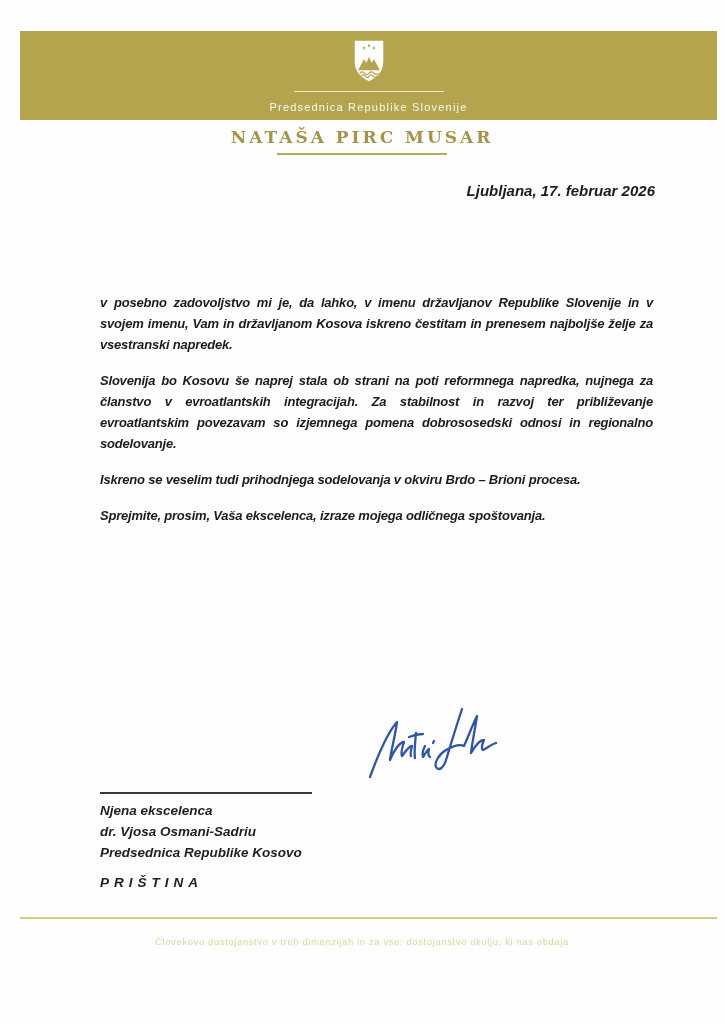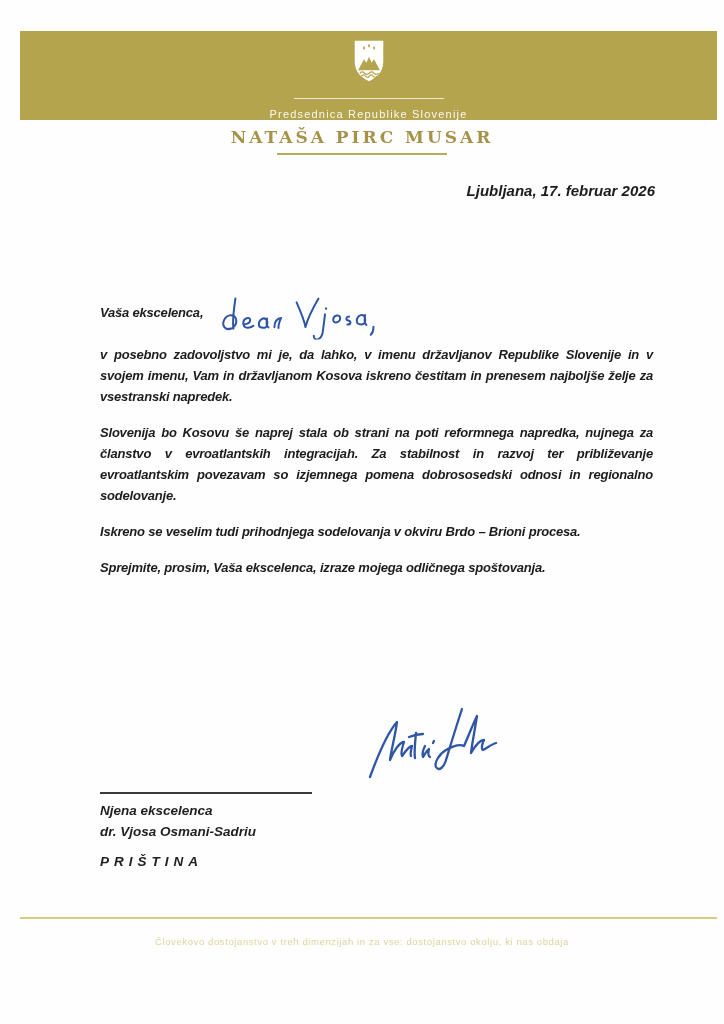--- a/index.html
+++ b/index.html
@@ -5,21 +5,21 @@
   html,body{margin:0;padding:0;background:#e8e8e8;}
   .page{
     position:relative;width:724px;height:1024px;background:#fefefe;
     font-family:"Liberation Sans",sans-serif;overflow:hidden;margin:0 auto;
     box-shadow:0 0 6px rgba(0,0,0,.25);
   }
   
   .band{
     position:absolute;left:20px;top:31px;width:697px;height:89px;
     background:#b5a44e;display:flex;flex-direction:column;align-items:center;
-    justify-content:flex-end;box-sizing:border-box;
+    justify-content:flex-end;padding-bottom:7px;box-sizing:border-box;
   }
   .coa{position:absolute;top:9px;left:50%;transform:translateX(-50%);}
   .band-divider{width:150px;border-top:1px solid rgba(255,255,255,.75);margin-bottom:9px;}
   .band-title{
     color:rgba(255,255,255,.92);font-size:11px;letter-spacing:1.2px;font-weight:400;
   }
   .president-name{
     position:absolute;left:0;right:0;top:127px;text-align:center;
     font-family:"DejaVu Serif","Liberation Serif",serif;font-weight:bold;
     font-size:17px;letter-spacing:3px;color:#a6934a;
@@ -79,55 +79,39 @@
     <div class="band-divider"></div>
     <div class="band-title">Predsednica Republike Slovenije</div>
   </div>
 
   <div class="president-name">NATAŠA PIRC MUSAR</div>
   <div class="name-underline"></div>
 
   <div class="dateline">Ljubljana, 17. februar 2026</div>
 
   <div class="body">
-    <div class="salutation-row">
-      <span class="salutation">Vaša ekscelenca,</span>
-      <svg class="handwriting" width="180" height="52" viewBox="0 0 180 52" role="img" aria-label="dear Vjosa,">
-        <g class="ink" style="stroke-width:2">
-          <path d="M14,38 C8,40 4,35 7,29 C10,23 18,23 19,29 C20,34 15,39 11,38 M19,8 C17,19 15,31 16,38"></path>
-          <path d="M26,33 C26,28 33,26 33,30 C33,34 26,35 26,33 C26,38 31,39 36,36"></path>
-          <path d="M42,37 C40,31 46,27 49,30 C51,32 50,37 48,38 C45,39 42,37 42,37 M50,29 C49,33 49,37 51,38"></path>
-          <path d="M57,38 C57,33 60,29 64,29 C62,33 61,36 61,39"></path>
-          <path d="M80,14 C84,24 87,32 88,39 C91,29 97,19 102,11"></path>
-          <path d="M108,27 C107,33 106,40 105,45 C103,53 96,54 96,48 M109,21 l0.4,0.4"></path>
-          <path d="M116,33 C116,28 123,27 123,31 C123,36 116,37 116,33"></path>
-          <path d="M132,30 C129,30 128,33 131,34 C134,35 134,38 130,38"></path>
-          <path d="M140,37 C138,31 144,27 147,30 C149,32 148,37 146,38 C143,39 140,37 140,37 M148,29 C147,33 147,37 149,39"></path>
-          <path d="M156,41 C156,44 155,47 153,49"></path>
-        </g>
-      </svg>
-    </div>
     <p class="para">v posebno zadovoljstvo mi je, da lahko, v imenu državljanov Republike Slovenije in v svojem imenu, Vam in državljanom Kosova iskreno čestitam in prenesem najboljše želje za vsestranski napredek.</p>
     <p class="para">Slovenija bo Kosovu še naprej stala ob strani na poti reformnega napredka, nujnega za članstvo v evroatlantskih integracijah. Za stabilnost in razvoj ter približevanje evroatlantskim povezavam so izjemnega pomena dobrososedski odnosi in regionalno sodelovanje.</p>
     <p class="para">Iskreno se veselim tudi prihodnjega sodelovanja v okviru Brdo – Brioni procesa.</p>
     <p class="para last">Sprejmite, prosim, Vaša ekscelenca, izraze mojega odličnega spoštovanja.</p>
   </div>
 
   <svg class="signature" width="150" height="100" viewBox="0 0 150 100" role="img" aria-label="handwritten signature in blue ink">
     <g class="ink">
       <path d="M12,84 C20,62 31,38 39,29 C37,44 33,58 32,67 C36,57 42,49 46,49 C44,55 43,61 44,63 C47,59 51,53 54,53 C53,57 52,61 53,63"></path>
       <path d="M58,40 C57,50 56,60 57,65 M51,44 C56,42 61,41 65,41"></path>
       <path d="M67,53 C65,57 64,61 65,64 C67,61 69,57 71,56 C70,60 70,63 72,64 M75,50 l1,-2"></path>
       <path d="M104,16 C98,34 92,54 88,67 C86,74 81,79 78,74 C76,70 81,61 88,57 C95,53 102,51 106,53 C110,44 115,31 119,23 C117,36 114,51 113,60 C117,53 122,47 126,47 C124,51 123,56 125,57 C129,55 134,51 138,50"></path>
     </g>
   </svg>
 
   <div class="recipient">
     <div class="recipient-divider"></div>
     <div>Njena ekscelenca</div>
     <div>dr. Vjosa Osmani-Sadriu</div>
+    <div>Predsednica Republike Kosovo</div>
     <div class="recipient-city">PRIŠTINA</div>
   </div>
 
   <div class="footer-divider"></div>
   <div class="footer-motto">Človekovo dostojanstvo v treh dimenzijah in za vse: dostojanstvo okolju, ki nas obdaja</div>
 
 </div>
 
 </body></html>

